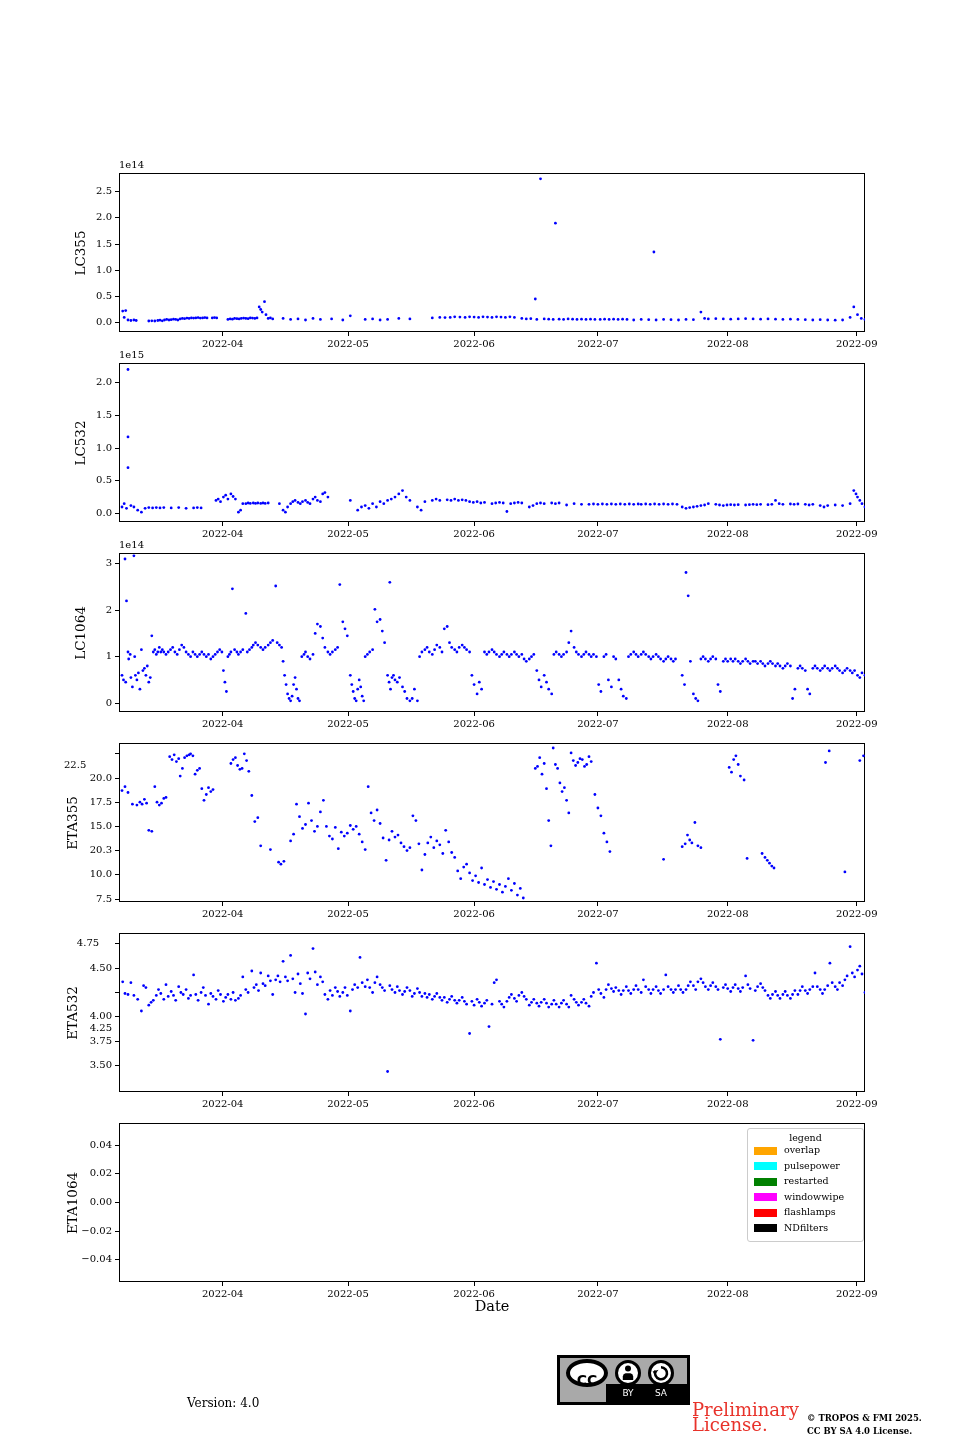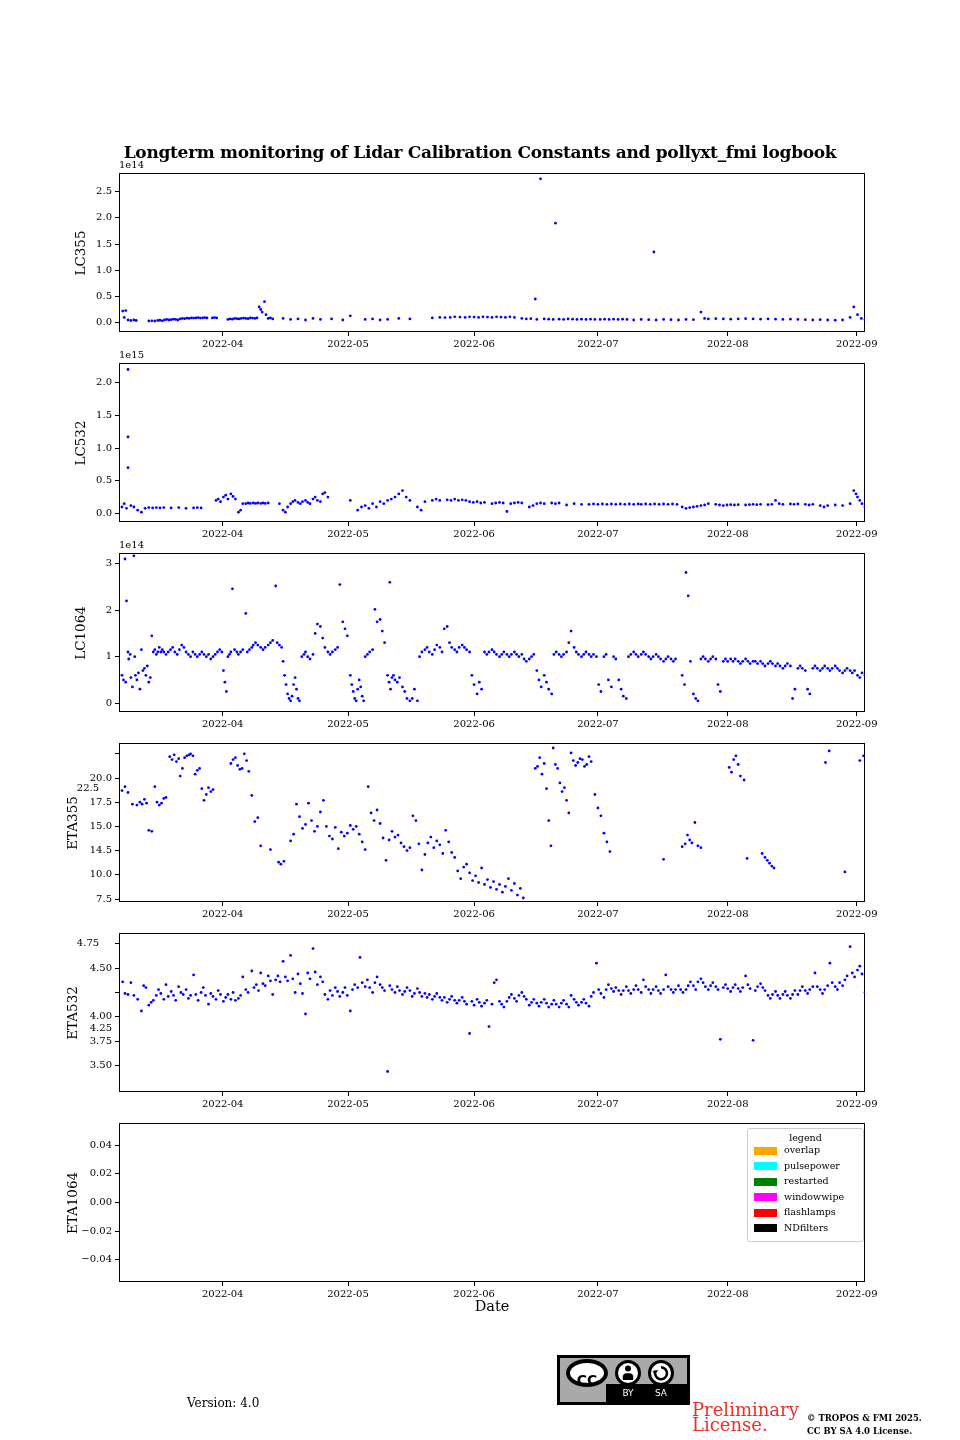--- a/index.html
+++ b/index.html
@@ -23,21 +23,20 @@
   .badge{background:#a9a9a9;border:3px solid #000;box-sizing:border-box;}
   .circ{position:absolute;background:#fff;border-radius:50%;box-sizing:border-box;}
   .badge-strip{position:absolute;background:#000;}
   .badge-txt{position:absolute;color:#fff;font-family:"DejaVu Sans",sans-serif;font-weight:normal;font-size:9px;}
   .cc-txt{position:absolute;width:100%;text-align:center;font-family:"DejaVu Sans",sans-serif;font-weight:bold;color:#000;}
 </style>
 </head>
 <body>
 
 <div class="fig" id="figure">
-  <div class="abs title">Longterm monitoring of Lidar Calibration Constants and pollyxt_fmi logbook</div>
 
   <div id="plots"></div>
 
   <div class="abs xlabel" style="left:0;top:1298px;width:984px;text-align:center;">Date</div>
 
   <div class="abs version" style="left:187px;top:1396px;">Version: 4.0</div>
 
   <div class="abs badge" style="left: 557px; top: 1355px; width: 133px; height: 50px; background: rgb(169, 169, 169);">
     <div class="badge-strip" style="left:46px;top:26px;width:81px;height:18px;"></div>
     <div class="abs badge-txt" style="left:57px;top:30px;width:22px;text-align:center;">BY</div>
@@ -1011,29 +1010,29 @@
       <circle cx="710.2" cy="7.9" r="1.4" fill="#0000ff"></circle>
       <circle cx="725.9" cy="128.9" r="1.4" fill="#0000ff"></circle>
       <circle cx="740.8" cy="17.6" r="1.4" fill="#0000ff"></circle>
       <circle cx="744.5" cy="12.8" r="1.4" fill="#0000ff"></circle>
     </svg>
     <div class="abs" style="left: 115px; top: 898.5px; width: 4px; height: 1px; background: rgb(0, 0, 0);"></div>
     <div class="abs ticklab" style="left: 64px; top: 892.5px; width: 48px; text-align: right;">7.5</div>
     <div class="abs" style="left: 115px; top: 874.306px; width: 4px; height: 1px; background: rgb(0, 0, 0);"></div>
     <div class="abs ticklab" style="left: 64px; top: 868.306px; width: 48px; text-align: right;">10.0</div>
     <div class="abs" style="left: 115px; top: 850.113px; width: 4px; height: 1px; background: rgb(0, 0, 0);"></div>
-    <div class="abs ticklab" style="left: 64px; top: 844.113px; width: 48px; text-align: right;">14.5</div>
+    <div class="abs ticklab" style="left: 64px; top: 844.113px; width: 48px; text-align: right;">20.3</div>
     <div class="abs" style="left: 115px; top: 825.919px; width: 4px; height: 1px; background: rgb(0, 0, 0);"></div>
     <div class="abs ticklab" style="left: 64px; top: 819.919px; width: 48px; text-align: right;">15.0</div>
     <div class="abs" style="left: 115px; top: 801.726px; width: 4px; height: 1px; background: rgb(0, 0, 0);"></div>
     <div class="abs ticklab" style="left: 64px; top: 795.726px; width: 48px; text-align: right;">17.5</div>
     <div class="abs" style="left: 115px; top: 777.532px; width: 4px; height: 1px; background: rgb(0, 0, 0);"></div>
     <div class="abs ticklab" style="left: 64px; top: 771.532px; width: 48px; text-align: right;">20.0</div>
     <div class="abs" style="left: 115px; top: 753.339px; width: 4px; height: 1px; background: rgb(0, 0, 0);"></div>
-    <div class="abs ticklab" style="left: 64px; top: 782px; width: 48px; text-align: center;">22.5</div>
+    <div class="abs ticklab" style="left: 64px; top: 759px; width: 48px; text-align: left;">22.5</div>
     <div class="abs" style="left: 222.194px; top: 902px; width: 1px; height: 4px; background: rgb(0, 0, 0);"></div>
     <div class="abs ticklab" style="left: 192.694px; top: 908px; width: 60px; text-align: center;">2022-04</div>
     <div class="abs" style="left: 347.522px; top: 902px; width: 1px; height: 4px; background: rgb(0, 0, 0);"></div>
     <div class="abs ticklab" style="left: 318.022px; top: 908px; width: 60px; text-align: center;">2022-05</div>
     <div class="abs" style="left: 473.596px; top: 902px; width: 1px; height: 4px; background: rgb(0, 0, 0);"></div>
     <div class="abs ticklab" style="left: 444.096px; top: 908px; width: 60px; text-align: center;">2022-06</div>
     <div class="abs" style="left: 597.432px; top: 902px; width: 1px; height: 4px; background: rgb(0, 0, 0);"></div>
     <div class="abs ticklab" style="left: 567.932px; top: 908px; width: 60px; text-align: center;">2022-07</div>
     <div class="abs" style="left: 727.236px; top: 902px; width: 1px; height: 4px; background: rgb(0, 0, 0);"></div>
     <div class="abs ticklab" style="left: 697.736px; top: 908px; width: 60px; text-align: center;">2022-08</div>

